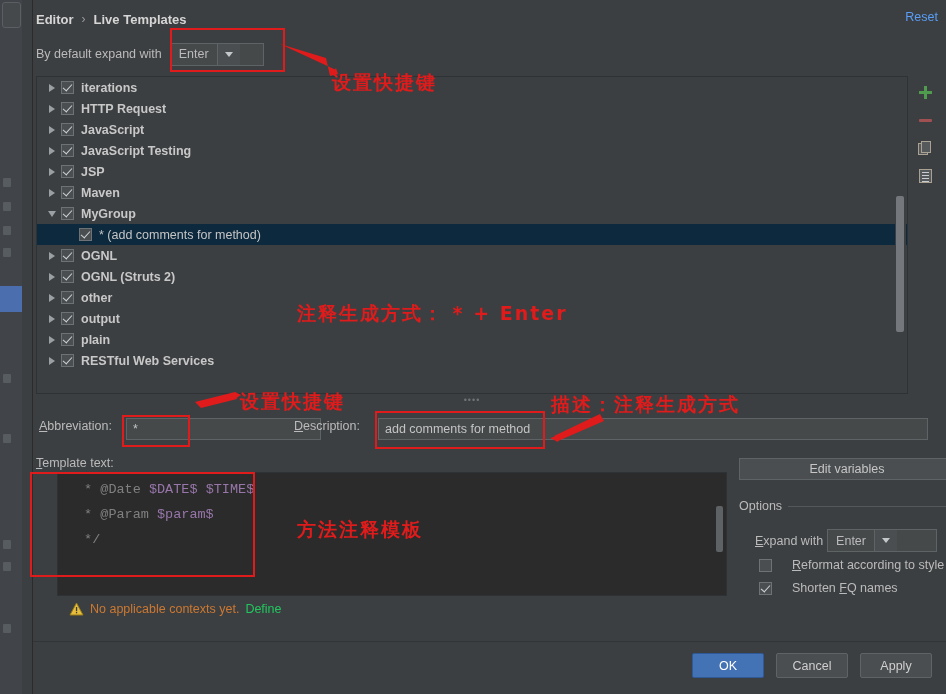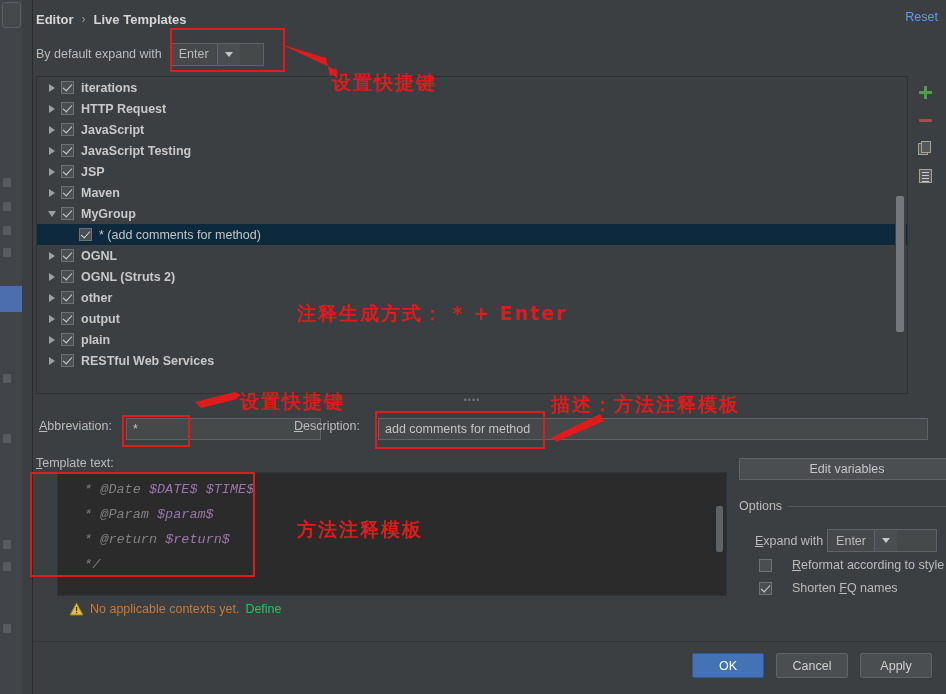--- a/index.html
+++ b/index.html
@@ -79,21 +79,21 @@
 
   
   .fields{position:absolute;left:3px;top:412px;width:905px;height:30px;}
   .flabel{position:absolute;font-size:12.5px;color:#bbbbbb;top:7px;}
   .flabel u{text-decoration:underline;}
   .tfield{position:absolute;height:22px;border:1px solid #5e6366;background:#45494a;box-sizing:border-box;display:flex;align-items:center;padding:0 6px;font-size:12.5px;color:#c4c4c4;overflow:hidden;}
 
   
   .tt-label{position:absolute;left:3px;top:456px;font-size:12.5px;color:#bbbbbb;}
   .tt-box{position:absolute;left:24px;top:472px;width:670px;height:124px;background:#2b2b2b;border:1px solid #2f3234;box-sizing:border-box;overflow:hidden;}
-  .tt-line{font-family:"Liberation Mono","DejaVu Sans Mono",monospace;font-size:13.5px;line-height:25px;padding-left:18px;color:#808080;white-space:pre;font-style:italic;}
+  .tt-line{font-family:"Liberation Mono","DejaVu Sans Mono",monospace;font-size:13.5px;line-height:25px;padding-left:18px;color:#808080;white-space:pre;}
   .tt-line .var{color:#9876aa;}
   .tt-scroll{position:absolute;right:1px;top:1px;bottom:1px;width:10px;background:#2b2b2b;}
   .tt-thumb{position:absolute;right:2px;top:32px;width:7px;height:46px;background:#5e6265;border-radius:2px;}
 
   
   .edit-vars{position:absolute;left:706px;top:458px;width:216px;height:22px;border:1px solid #5e6366;background:#4a4e50;box-sizing:border-box;display:flex;align-items:center;justify-content:center;font-size:12.5px;color:#c6c6c6;cursor:pointer;}
   .opt-title{position:absolute;left:706px;top:499px;font-size:12.5px;color:#bbbbbb;background:#3c3f41;padding-right:6px;}
   .opt-rule{position:absolute;left:755px;top:506px;width:167px;height:1px;background:#54585b;}
   .opt-expand{position:absolute;left:722px;top:529px;display:flex;align-items:center;}
   .opt-expand .lab{font-size:12.5px;color:#bbbbbb;margin-right:4px;}
@@ -301,21 +301,20 @@
       <span class="tfield" style="left:90px;top:6px;width:195px">*</span>
       <span class="flabel" style="left:258px"><u>D</u>escription:</span>
       <span class="tfield" style="left:342px;top:6px;width:550px">add comments for method</span>
     </div>
 
     <span class="tt-label"><u>T</u>emplate text:</span>
     <div class="tt-box">
       <div id="tt-lines" style="padding-top:4px">
           <div class="tt-line"> * @Date <span class="var">$DATE$</span> <span class="var">$TIME$</span></div>
           <div class="tt-line"> * @Param <span class="var">$param$</span></div>
-          <div class="tt-line"> * @return <span class="var">$return$</span></div>
           <div class="tt-line"> */</div>
         </div>
       <div class="tt-scroll">
         <div class="tt-thumb"></div>
       </div>
     </div>
 
     <div class="edit-vars">Edit variables</div>
     <span class="opt-title">Options</span>
     <div class="opt-rule"></div>
@@ -369,21 +368,21 @@
 
     <span class="ann-txt ann-cn" style="left:297px;top:301px">注释生成方式：  *  +  Enter</span>
 
     <svg class="ann-arrow" style="left:195px;top:390px" width="52" height="20">
       <polygon points="0,12 40,2 42,9 6,18" fill="#e01b1b"></polygon>
       <polygon points="40,2 46,5 40,9" fill="#e01b1b"></polygon>
     </svg>
     <span class="ann-txt ann-cn" style="left:240px;top:389px">设置快捷键</span>
     <div class="ann-box" style="left:122px;top:415px;width:68px;height:32px"></div>
 
-    <span class="ann-txt ann-cn" style="left:551px;top:392px">描述：方法注释模板</span>
+    <span class="ann-txt ann-cn" style="left:551px;top:392px">描述：注释生成方式</span>
     <div class="ann-box" style="left:375px;top:411px;width:170px;height:38px"></div>
     <svg class="ann-arrow" style="left:548px;top:414px" width="60" height="28">
       <polygon points="52,0 6,22 10,27 56,7" fill="#e01b1b"></polygon>
       <polygon points="2,24 12,21 10,28" fill="#e01b1b"></polygon>
     </svg>
 
     <div class="ann-box" style="left:30px;top:472px;width:225px;height:105px"></div>
     <span class="ann-txt ann-cn" style="left:297px;top:517px">方法注释模板</span>
   </div>
 </div>

